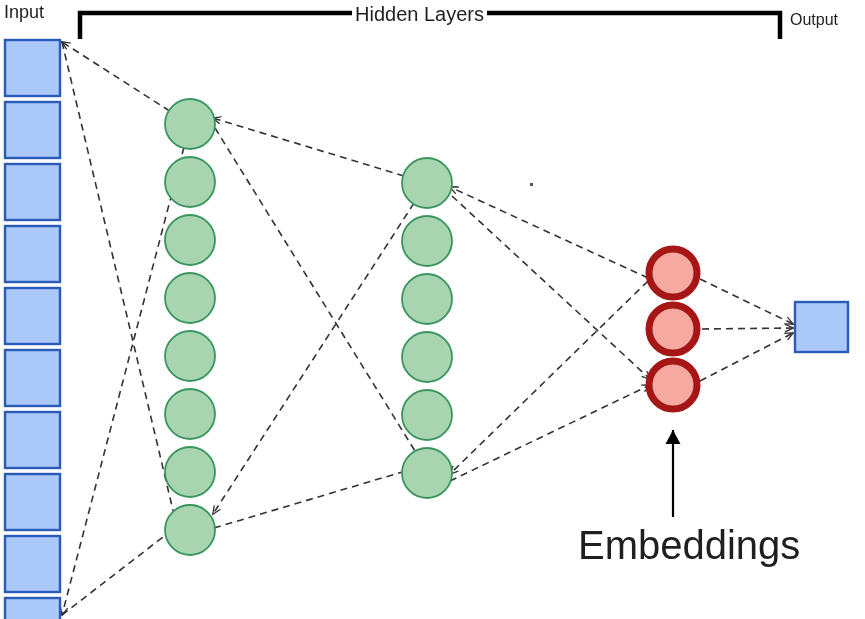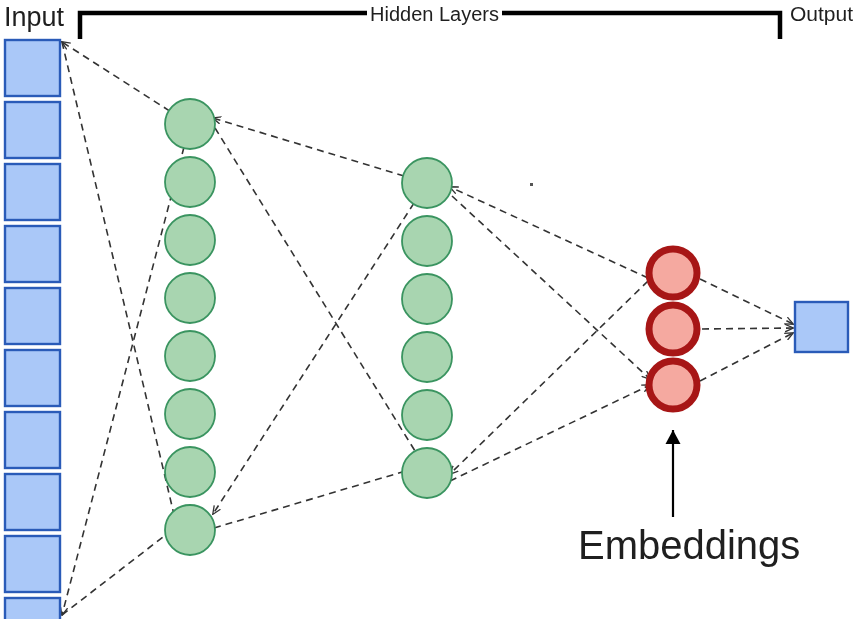--- a/index.html
+++ b/index.html
@@ -24,34 +24,33 @@
   }
   .lbl {
     position: absolute;
     color: #1f1f1f;
     white-space: nowrap;
     font-family: "Liberation Sans", sans-serif;
   }
   #label-input {
     left: 4px;
     top: 2px;
-    font-size: 27px;
+    font-size: 18px;
   }
   #label-hidden {
     left: 352px;
     top: 3px;
     font-size: 20px;
     background: #ffffff;
     padding: 0 3px;
-    margin-left: 15px;
   }
   #label-output {
     left: 790px;
-    top: 2px;
-    font-size: 21px;
+    top: 11px;
+    font-size: 16px;
   }
   #label-embeddings {
     left: 578px;
     top: 523px;
     font-size: 40px;
   }
 </style>
 </head>
 <body>
 

